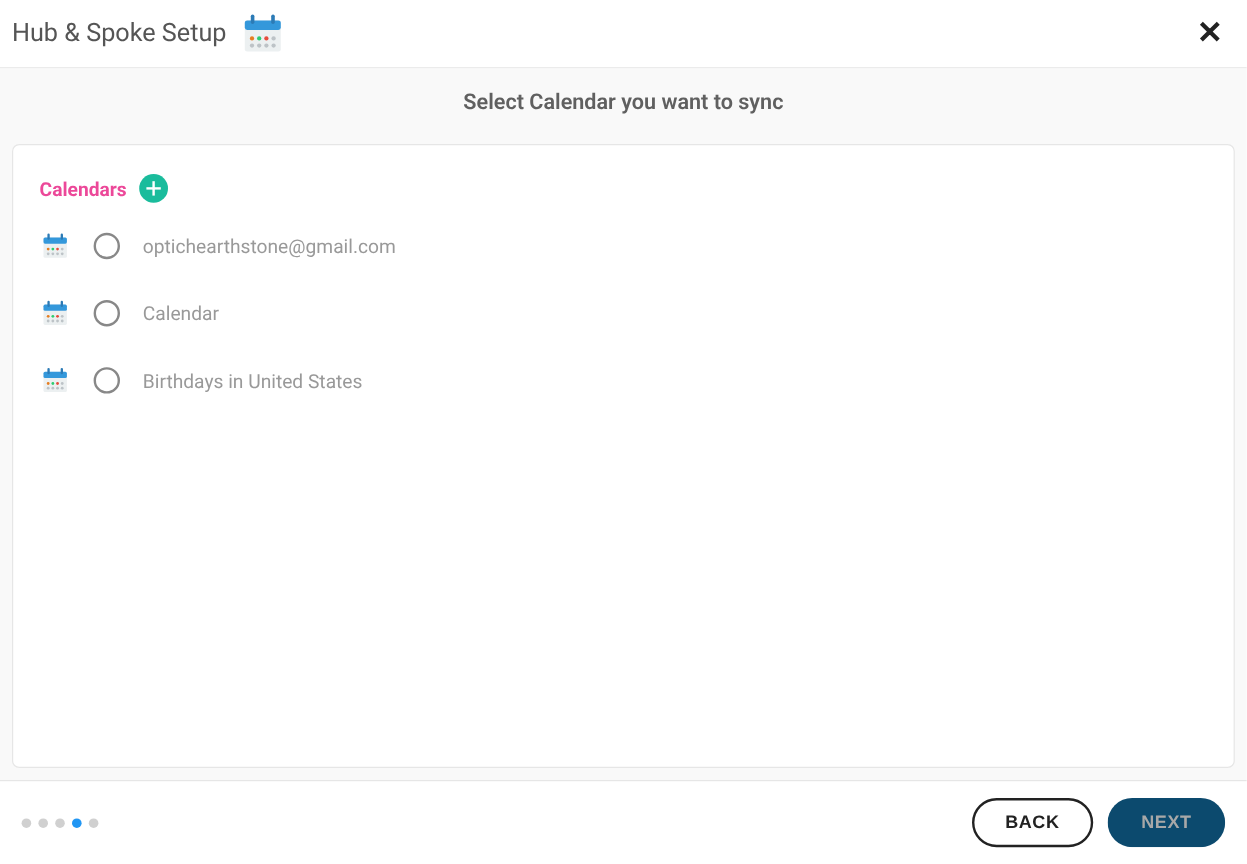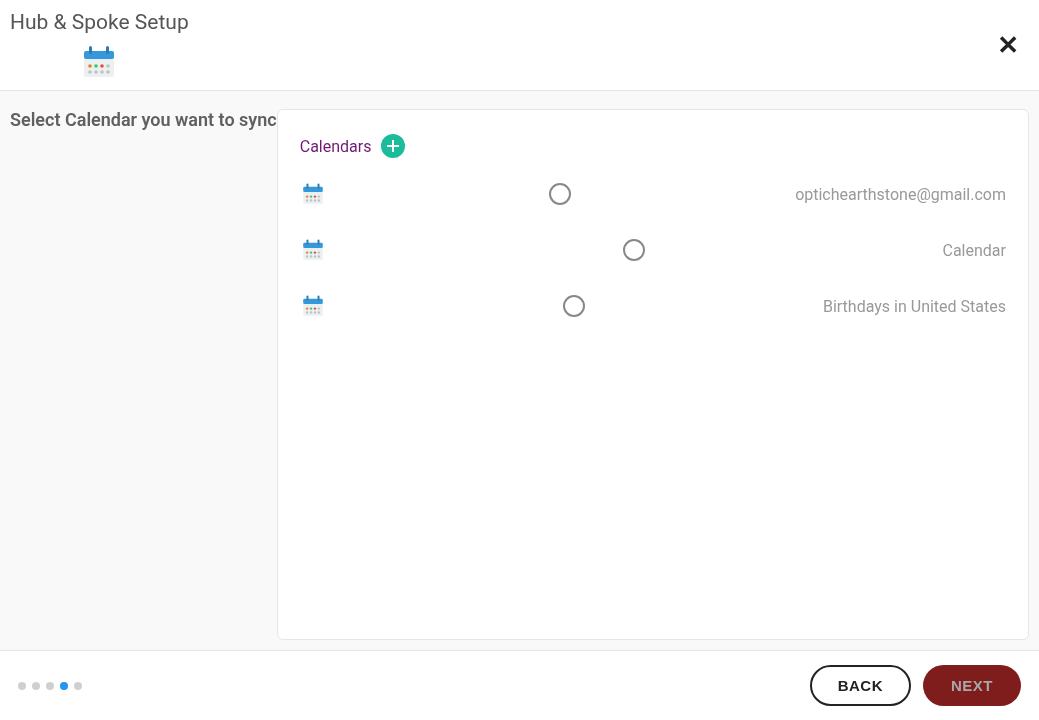--- a/index.html
+++ b/index.html
@@ -17,21 +17,20 @@
       display: flex;
       align-items: center;
       justify-content: space-between;
       padding: 10px 14px 10px 10px;
       border-bottom: 1px solid #e6e6e6;
     }
     .header-left {
       display: flex;
       align-items: center;
       gap: 10px;
-      flex-direction: column;
     }
     .header-title {
       font-size: 21px;
       color: #555;
       font-weight: 400;
     }
     .cal-icon {
       display: inline-flex;
       align-items: center;
       justify-content: center;
@@ -42,21 +41,21 @@
       color: #222;
       font-weight: bold;
       line-height: 1;
       padding: 2px 6px;
     }
     .content-area {
       flex: 1;
       background: #f9f9f9;
       padding: 18px 10px 10px 10px;
       display: flex;
-      flex-direction: row;
+      flex-direction: column;
     }
     .subtitle {
       text-align: center;
       font-size: 18px;
       color: #606060;
       font-weight: 600;
       margin-bottom: 24px;
     }
     .panel {
       background: #ffffff;
@@ -66,42 +65,41 @@
       padding: 24px 22px;
     }
     .panel-heading {
       display: flex;
       align-items: center;
       gap: 10px;
       margin-bottom: 24px;
     }
     .panel-heading-label {
       font-size: 16px;
-      color: #701a75;
-      font-weight: 400;
+      color: #ec4899;
+      font-weight: 700;
     }
     .add-btn {
       width: 24px;
       height: 24px;
       background: #1abc9c;
       border-radius: 50%;
       display: inline-flex;
       align-items: center;
       justify-content: center;
       color: #fff;
       font-size: 18px;
       line-height: 1;
       cursor: pointer;
     }
     .cal-row {
       display: flex;
       align-items: center;
       gap: 19px;
       margin-bottom: 32px;
-      justify-content: space-between;
     }
     .cal-row .cal-icon {
       width: 26px;
     }
     .radio {
       width: 22px;
       height: 22px;
       border: 2px solid #888;
       border-radius: 50%;
       cursor: pointer;
@@ -144,21 +142,21 @@
       letter-spacing: 0.5px;
       cursor: pointer;
       border: 2px solid transparent;
     }
     .btn-back {
       background: #fff;
       border-color: #222;
       color: #222;
     }
     .btn-next {
-      background: #7f1d1d;
+      background: #0c4a6e;
       color: #a8a8a8;
       cursor: not-allowed;
     }
   </style>
 </head>
 <body>
 
 <div class="header">
   <div class="header-left">
     <span class="header-title">Hub &amp; Spoke Setup</span>

